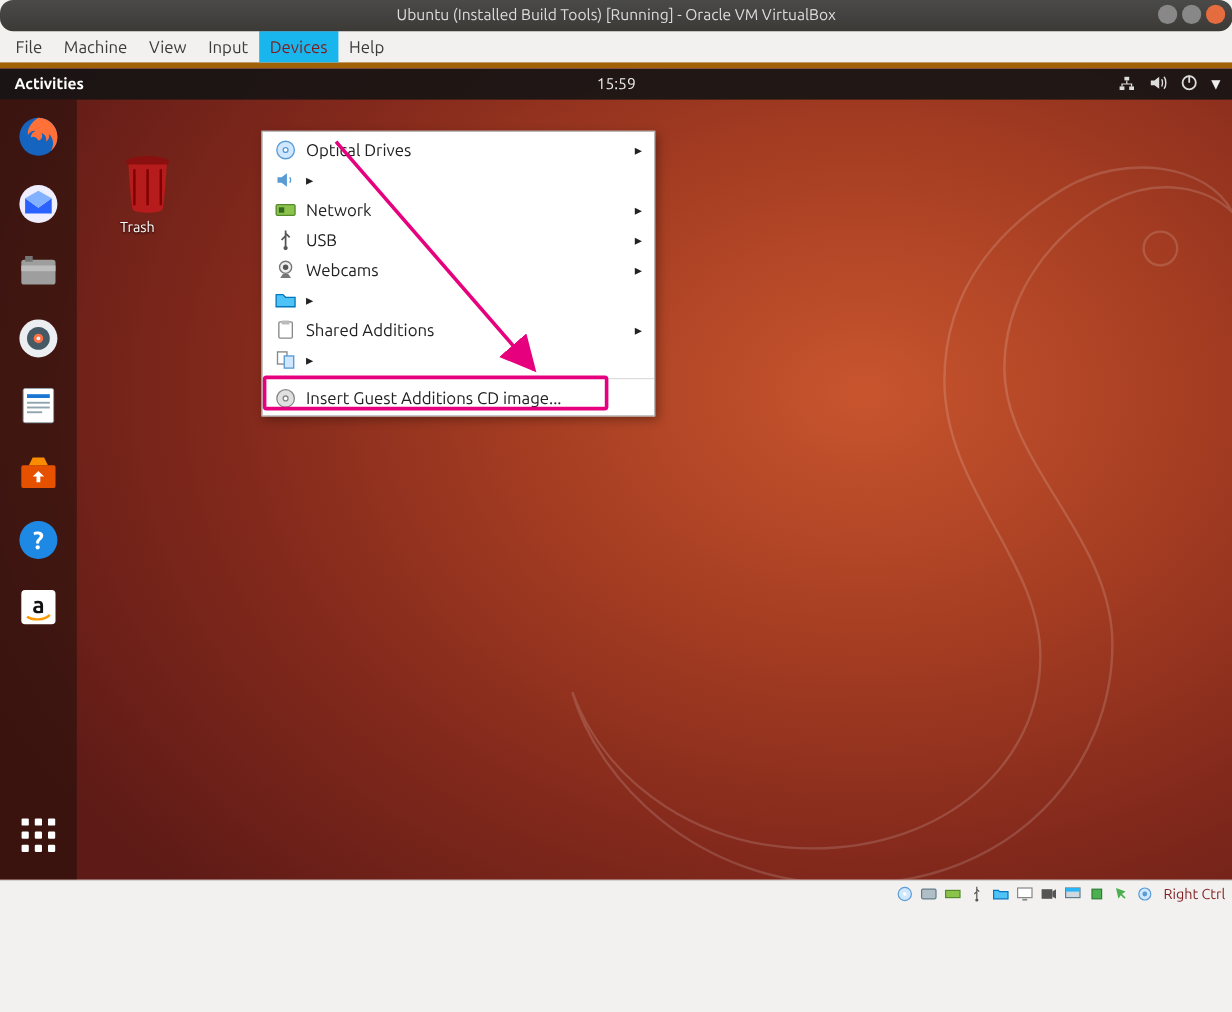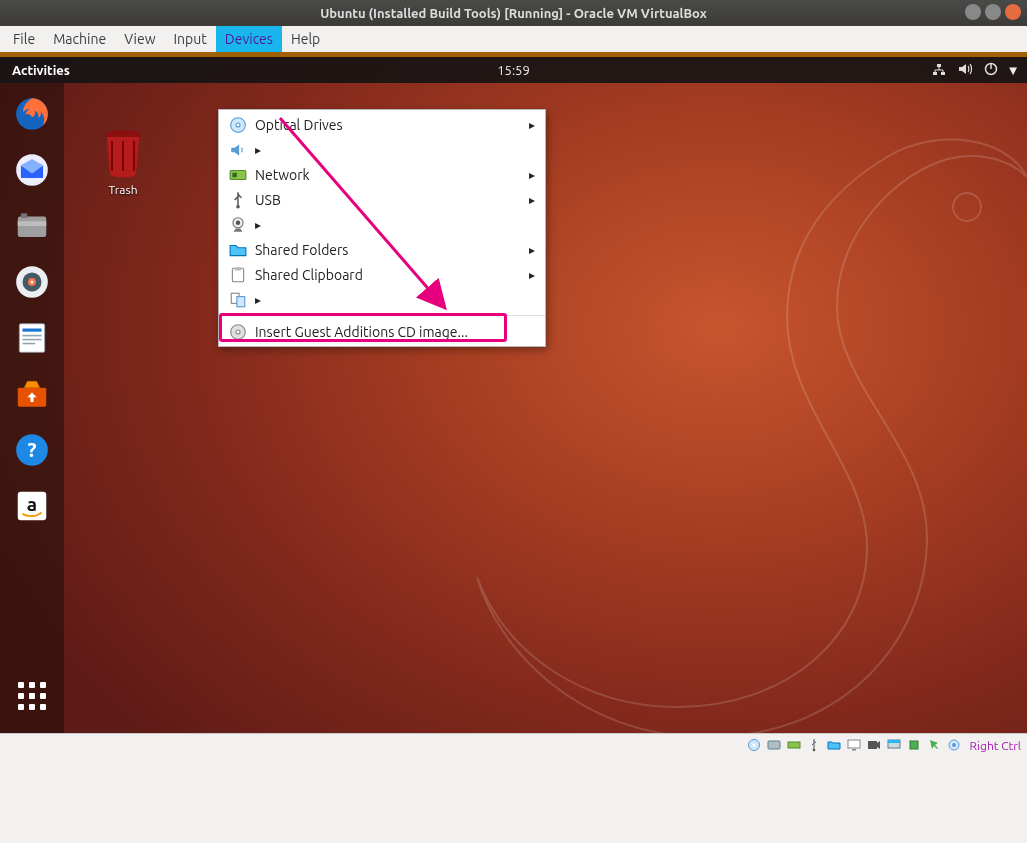--- a/index.html
+++ b/index.html
@@ -1,56 +1,56 @@
 <!DOCTYPE html>
 <html><head>
 <meta charset="utf-8">
 <style>
   html,body{margin:0;padding:0;font-family:"Ubuntu","DejaVu Sans",Arial,sans-serif;font-size:14px;}
   body{width:1027px;height:843px;overflow:hidden;background:#F2F1F0;position:relative;}
   
-  .vb-titlebar{height:26px;background:linear-gradient(#4a4a48,#3b3a37);color:#ddd;display:flex;align-items:center;justify-content:center;position:relative;font-weight:bold;font-size:13px;}
+  .vb-titlebar{height:26px;background:linear-gradient(#4a4a48,#3b3a37);color:#ddd;display:flex;align-items:center;justify-content:center;position:relative;font-weight:normal;font-size:13px;border-radius:11px;}
   .vb-titlebar .win-controls{position:absolute;right:6px;top:4px;display:flex;gap:4px;}
   .win-btn{width:16px;height:16px;border-radius:50%;display:flex;align-items:center;justify-content:center;font-size:9px;color:#333;}
   .win-min{background:#888;}
   .win-max{background:#888;}
   .win-close{background:#e56c3e;}
   .vb-menubar{height:26px;background:#F2F1F0;border-bottom:5px solid #a16207;display:flex;align-items:stretch;padding:0 4px;font-size:14px;color:#3c3c3c;}
   .vb-menu-item{padding:0 9px;display:flex;align-items:center;cursor:default;}
-  .vb-menu-item.active{background:#19B6EE;color:#4c1d95;}
+  .vb-menu-item.active{background:#19B6EE;color:#7f1d1d;}
   
   .desktop{position:relative;width:100%;height:676px;background:
     radial-gradient(ellipse 800px 600px at 70% 40%, #c8552e 0%, #a53d22 35%, #83291c 65%, #5d1a16 100%);
     overflow:hidden;}
   
   .bird{position:absolute;right:-40px;top:40px;width:700px;height:700px;opacity:0.15;pointer-events:none;}
   .topbar{height:26px;background:rgba(20,20,20,.9);color:#eee;display:flex;align-items:center;font-size:13px;position:relative;z-index:2;}
   .topbar .activities{padding:0 12px;font-weight:bold;color:#fff;}
   .topbar .clock{position:absolute;left:50%;transform:translateX(-50%);}
   .topbar .sysicons{margin-left:auto;display:flex;gap:10px;padding-right:10px;align-items:center;}
   .dock{position:absolute;left:0;top:26px;bottom:0;width:64px;background:rgba(30,14,11,0.55);display:flex;flex-direction:column;align-items:center;padding-top:8px;gap:10px;z-index:1;}
   .dock-icon{width:46px;height:46px;border-radius:8px;display:flex;align-items:center;justify-content:center;font-size:22px;color:#fff;}
   .dock-icon svg{width:38px;height:38px;}
   .apps-btn{margin-top:auto;margin-bottom:14px;width:46px;height:46px;display:flex;align-items:center;justify-content:center;}
   .apps-grid{width:28px;height:28px;display:grid;grid-template-columns:repeat(3,6px);grid-template-rows:repeat(3,6px);gap:5px;}
   .apps-grid span{background:#fff;width:6px;height:6px;border-radius:1px;}
-  .desk-item{position:absolute;left:100px;top:70px;text-align:center;color:#fff;font-size:12px;text-shadow:0 1px 2px #000;}
+  .desk-item{position:absolute;left:100px;top:70px;text-align:left;color:#fff;font-size:12px;text-shadow:0 1px 2px #000;}
   .trash-can{width:46px;height:52px;margin:0 auto 4px;position:relative;}
   
   .dropdown{position:absolute;left:218px;top:52px;width:326px;background:#fff;border:1px solid #b8b8b8;box-shadow:2px 3px 8px rgba(0,0,0,.35);z-index:10;padding:2px 0;}
   .dd-item{display:flex;align-items:center;height:25px;padding:0 10px;cursor:default;position:relative;}
   .dd-icon{width:18px;height:18px;margin-right:8px;display:flex;align-items:center;justify-content:center;}
   .dd-label{flex:1;color:#222;font-size:14px;}
   .dd-arrow{color:#222;font-size:12px;}
   .dd-sep{height:1px;background:#dcdcdc;margin:3px 0;}
   
   .annotate-box{position:absolute;left:219px;top:256px;width:282px;height:23px;border:3px solid #E6007E;border-radius:3px;z-index:20;pointer-events:none;}
   .annotate-arrow{position:absolute;left:275px;top:56px;z-index:21;pointer-events:none;}
   
-  .vb-status{height:22px;background:#F2F1F0;border-top:1px solid #c9c9c9;display:flex;align-items:center;justify-content:flex-end;padding:0 6px;font-size:12px;color:#a21caf;gap:4px;}
+  .vb-status{height:22px;background:#F2F1F0;border-top:1px solid #c9c9c9;display:flex;align-items:center;justify-content:flex-end;padding:0 6px;font-size:12px;color:#7f1d1d;gap:4px;}
   .st-icon{width:16px;height:16px;display:flex;align-items:center;justify-content:center;font-size:12px;}
 </style>
 </head>
 <body>
 
 <div class="vb-titlebar">
   <span>Ubuntu (Installed Build Tools) [Running] - Oracle VM VirtualBox</span>
   <div class="win-controls">
     <div class="win-btn win-min"></div>
     <div class="win-btn win-max"></div>
@@ -239,39 +239,39 @@
       <span class="dd-arrow">▸</span>
     </div>
     <div class="dd-item">
       <span class="dd-icon">
           <svg viewBox="0 0 16 16">
             <circle cx="8" cy="6" r="4.5" fill="#eee" stroke="#777"></circle>
             <circle cx="8" cy="6" r="2" fill="#555"></circle>
             <path d="M4 14h8l-2-3H6z" fill="#777"></path>
           </svg>
         </span>
+      <span class="dd-label">Webcams</span>
       <span class="dd-arrow">▸</span>
     </div>
     <div class="dd-item">
       <span class="dd-icon">
           <svg viewBox="0 0 16 16">
             <path d="M1 4h5l2 2h7v7H1z" fill="#4fc3f7" stroke="#0277bd"></path>
           </svg>
         </span>
-      <span class="dd-label">Shared Folders</span>
       <span class="dd-arrow">▸</span>
     </div>
     <div class="dd-item">
       <span class="dd-icon">
           <svg viewBox="0 0 16 16">
             <rect x="3" y="2" width="10" height="12" rx="1" fill="#fff" stroke="#888"></rect>
             <rect x="5" y="1" width="6" height="3" rx="1" fill="#bbb"></rect>
           </svg>
         </span>
-      <span class="dd-label">Shared Clipboard</span>
+      <span class="dd-label">Shared Additions</span>
       <span class="dd-arrow">▸</span>
     </div>
     <div class="dd-item">
       <span class="dd-icon">
           <svg viewBox="0 0 16 16">
             <rect x="2" y="2" width="7" height="9" fill="#fff" stroke="#888"></rect>
             <rect x="7" y="5" width="7" height="9" fill="#cfe8ff" stroke="#5a9bd4"></rect>
           </svg>
         </span>
       <span class="dd-arrow">▸</span>

